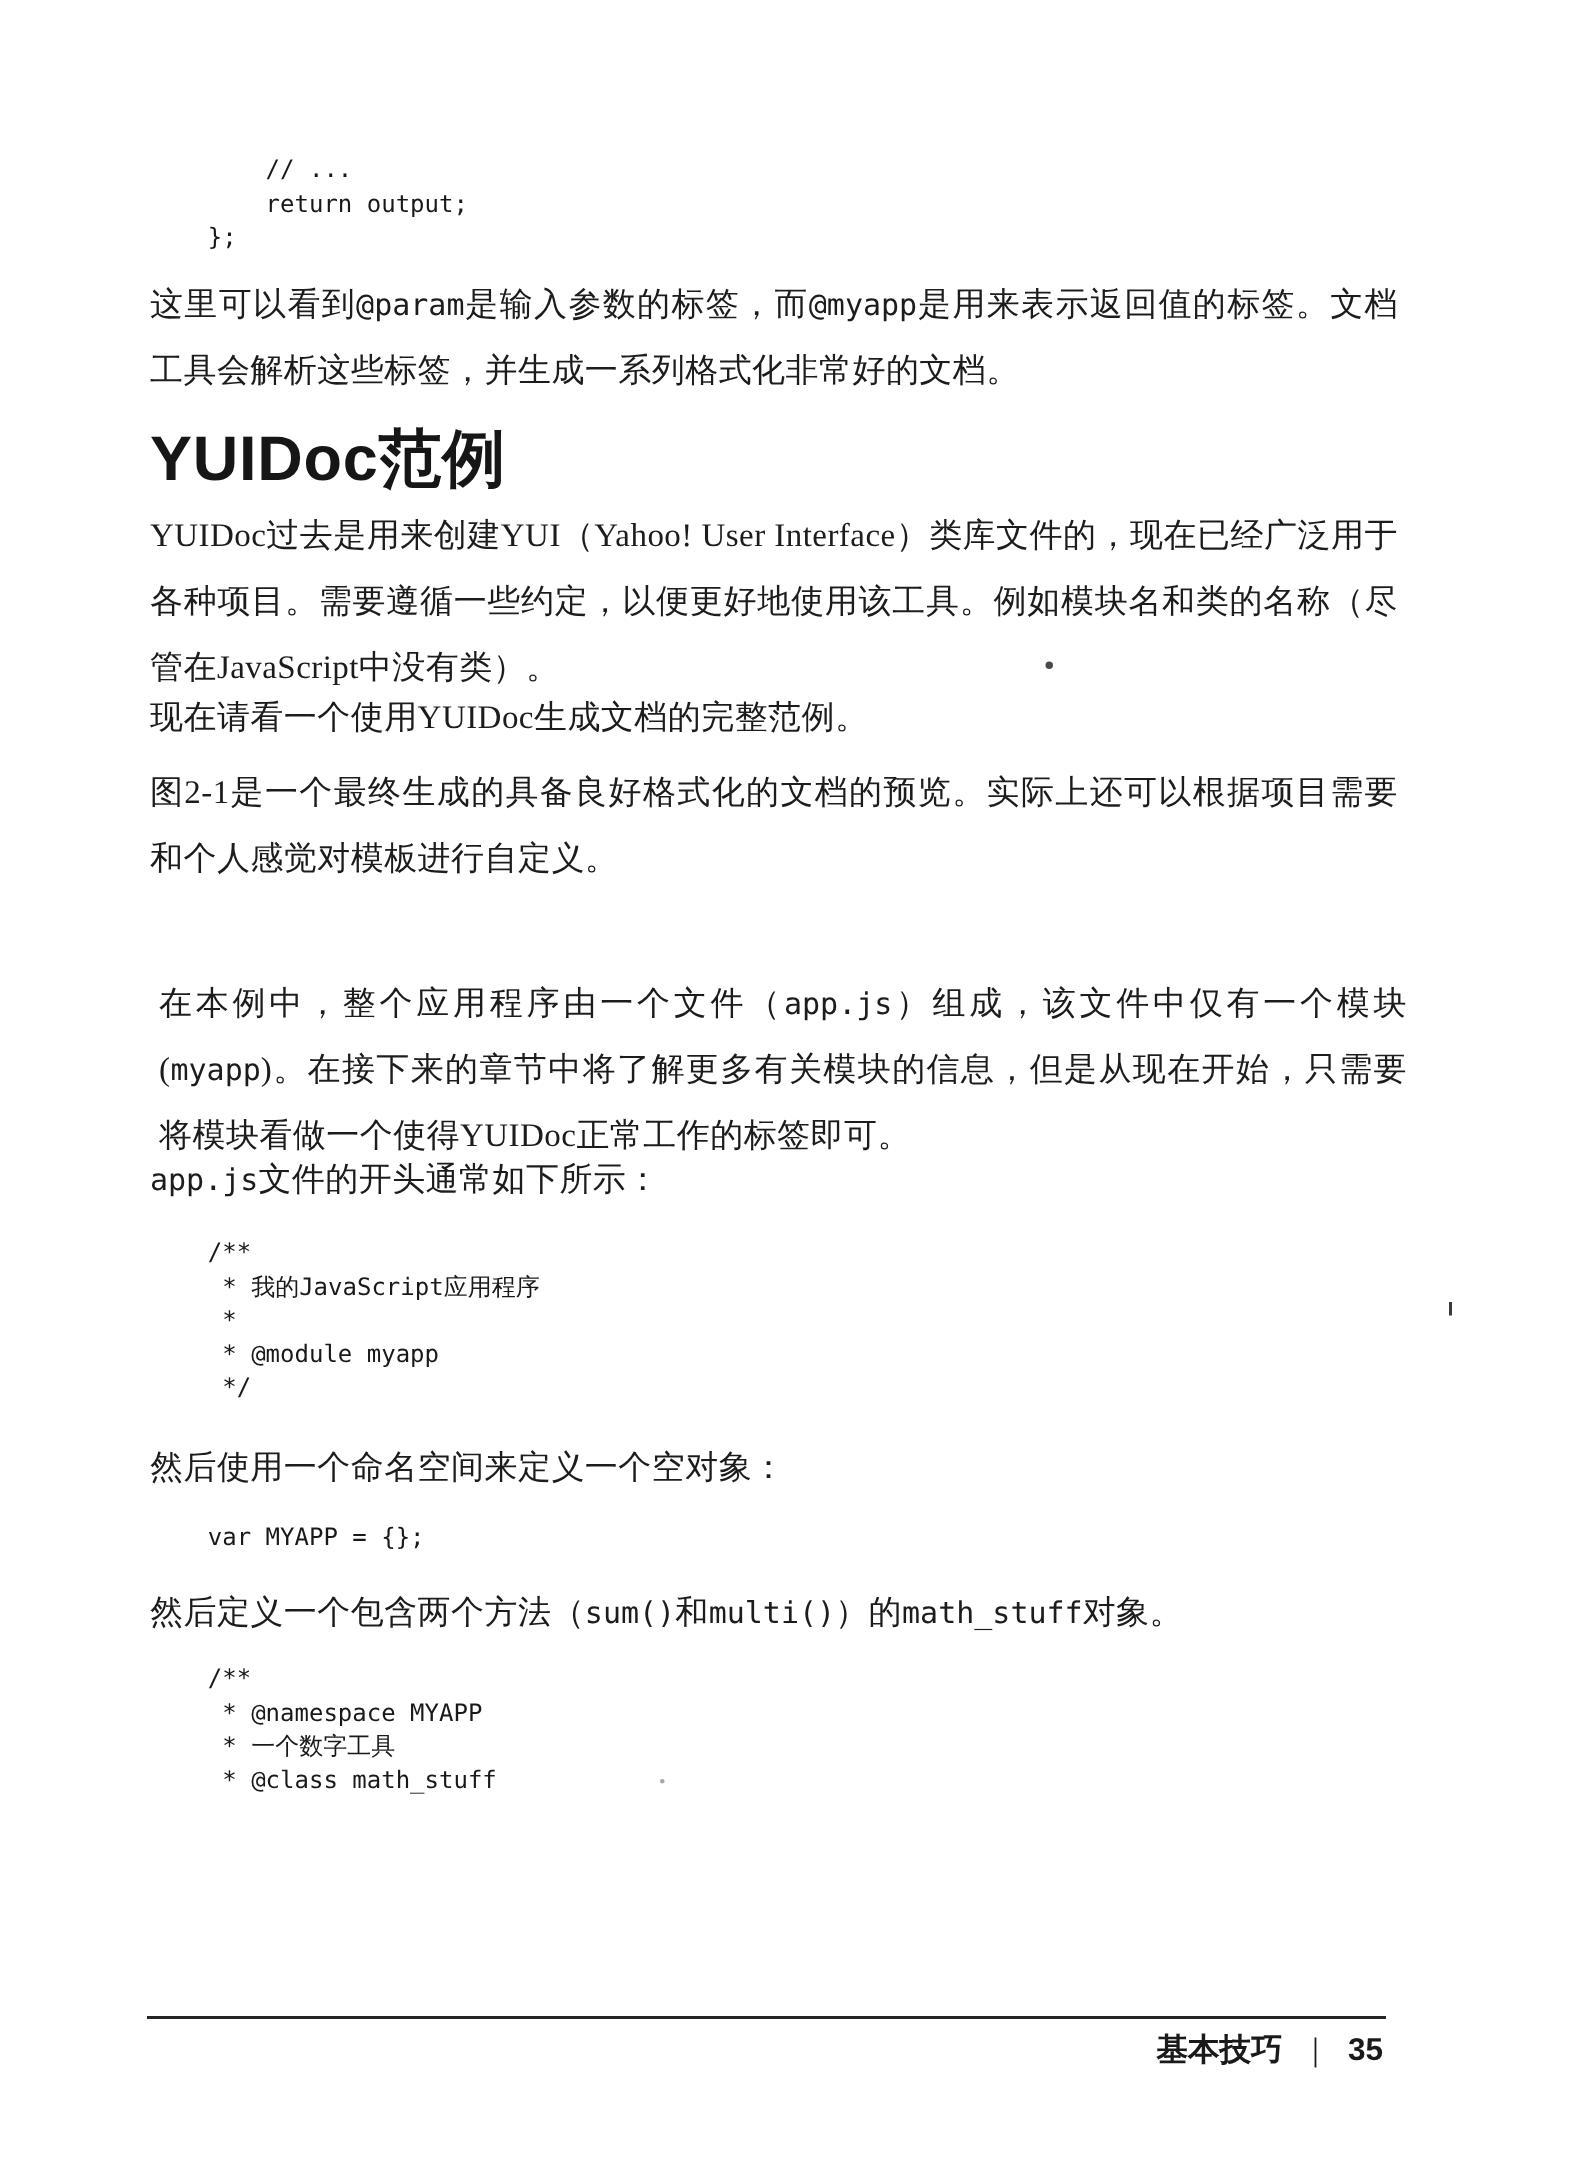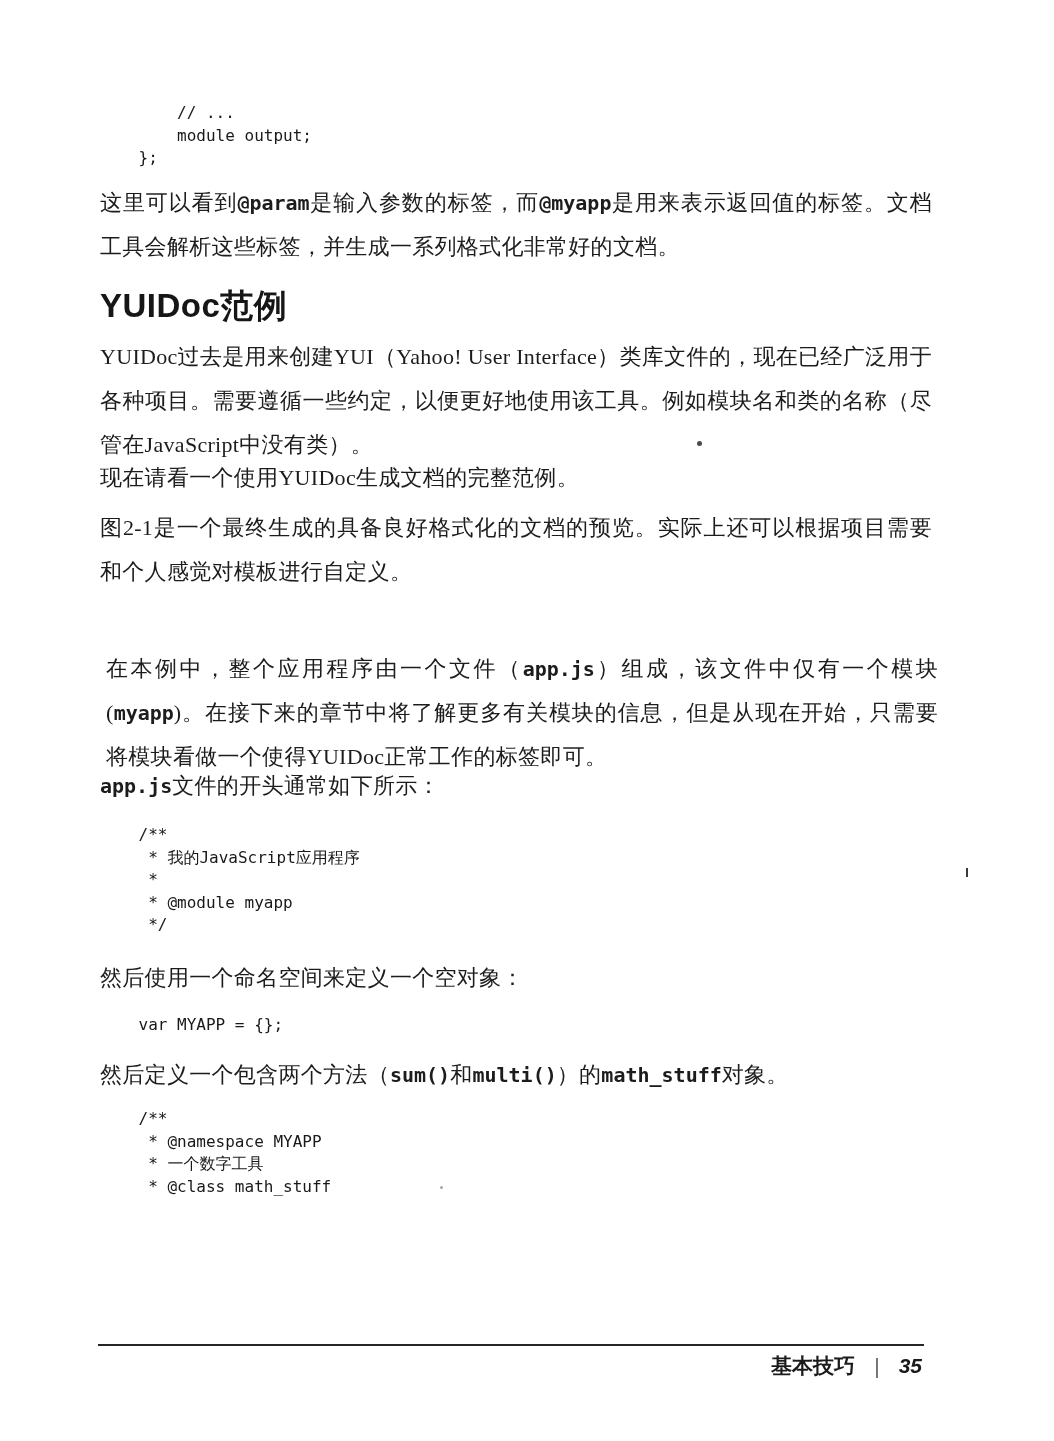--- a/index.html
+++ b/index.html
@@ -24,27 +24,27 @@
     font-family: "DejaVu Sans Mono", "Liberation Mono", monospace;
     font-size: 16px;
     line-height: 22.5px;
     color: #191919;
   }
   .code-line { white-space: pre; }
   .tag-bold { font-weight: 400; }
   .inline-code {
     font-family: "DejaVu Sans Mono", "Liberation Mono", monospace;
     font-size: 20px;
-    font-weight: 700;
+    font-weight: 400;
     letter-spacing: 0;
   }
   .heading {
     margin: 0;
     font-family: "Liberation Sans", "DejaVu Sans", sans-serif;
-    font-size: 33px;
+    font-size: 42px;
     font-weight: 700;
     line-height: 40px;
     letter-spacing: 0.5px;
     color: #161616;
   }
   .url-italic { font-style: italic; }
   .footer-rule {
     left: 98px;
     top: 1344px;
     width: 826px;
@@ -54,21 +54,21 @@
   .footer {
     right: 132px;
     top: 1352px;
     font-family: "Liberation Sans", "DejaVu Sans", sans-serif;
     font-size: 21px;
     color: #1a1a1a;
     white-space: nowrap;
   }
   .footer-section { font-weight: 700; }
   .footer-sep { font-weight: 400; margin: 0 12px; font-size: 20px; }
-  .footer-page { font-weight: 700; font-style: italic; }
+  .footer-page { font-weight: 700; }
   .artifact-dot {
     left: 697px; top: 441px;
     width: 5px; height: 5px;
     background: #4a4a4a; border-radius: 50%;
   }
   .artifact-tick {
     left: 966px; top: 868px;
     width: 2px; height: 9px;
     background: #3a3a3a;
   }
@@ -78,21 +78,21 @@
     background: #a8a8a8; border-radius: 50%;
   }
 </style>
 </head>
 <body>
 
 <div class="page">
 
   <div class="abs col code-block" style="top:102px">
     <div class="code-line">        // ...</div>
-    <div class="code-line">        module output;</div>
+    <div class="code-line">        return output;</div>
     <div class="code-line">    };</div>
   </div>
 
   <p class="abs col body-text" style="top:181px;margin:0"><span>这里可以看到</span><span class="inline-code">@param</span><span>是输入参数的标签，而</span><span class="inline-code">@myapp</span><span>是用来表示返回值的标签。文档工具会解析这些标签，并生成一系列格式化非常好的文档。</span></p>
 
   <h1 class="abs col heading" style="top:286px">YUIDoc范例</h1>
 
   <p class="abs col body-text" style="top:456px;margin:0">现在请看一个使用YUIDoc生成文档的完整范例。</p>
 
   <p class="abs col body-text" style="top:335px;margin:0">YUIDoc过去是用来创建YUI（Yahoo! User Interface）类库文件的，现在已经广泛用于各种项目。需要遵循一些约定，以便更好地使用该工具。例如模块名和类的名称（尽管在JavaScript中没有类）。</p>

